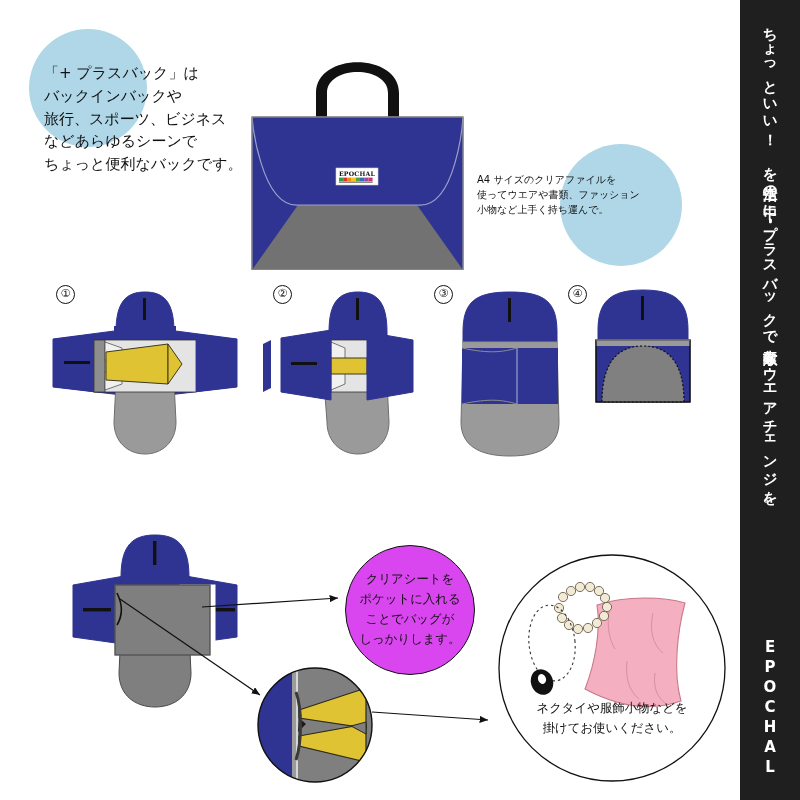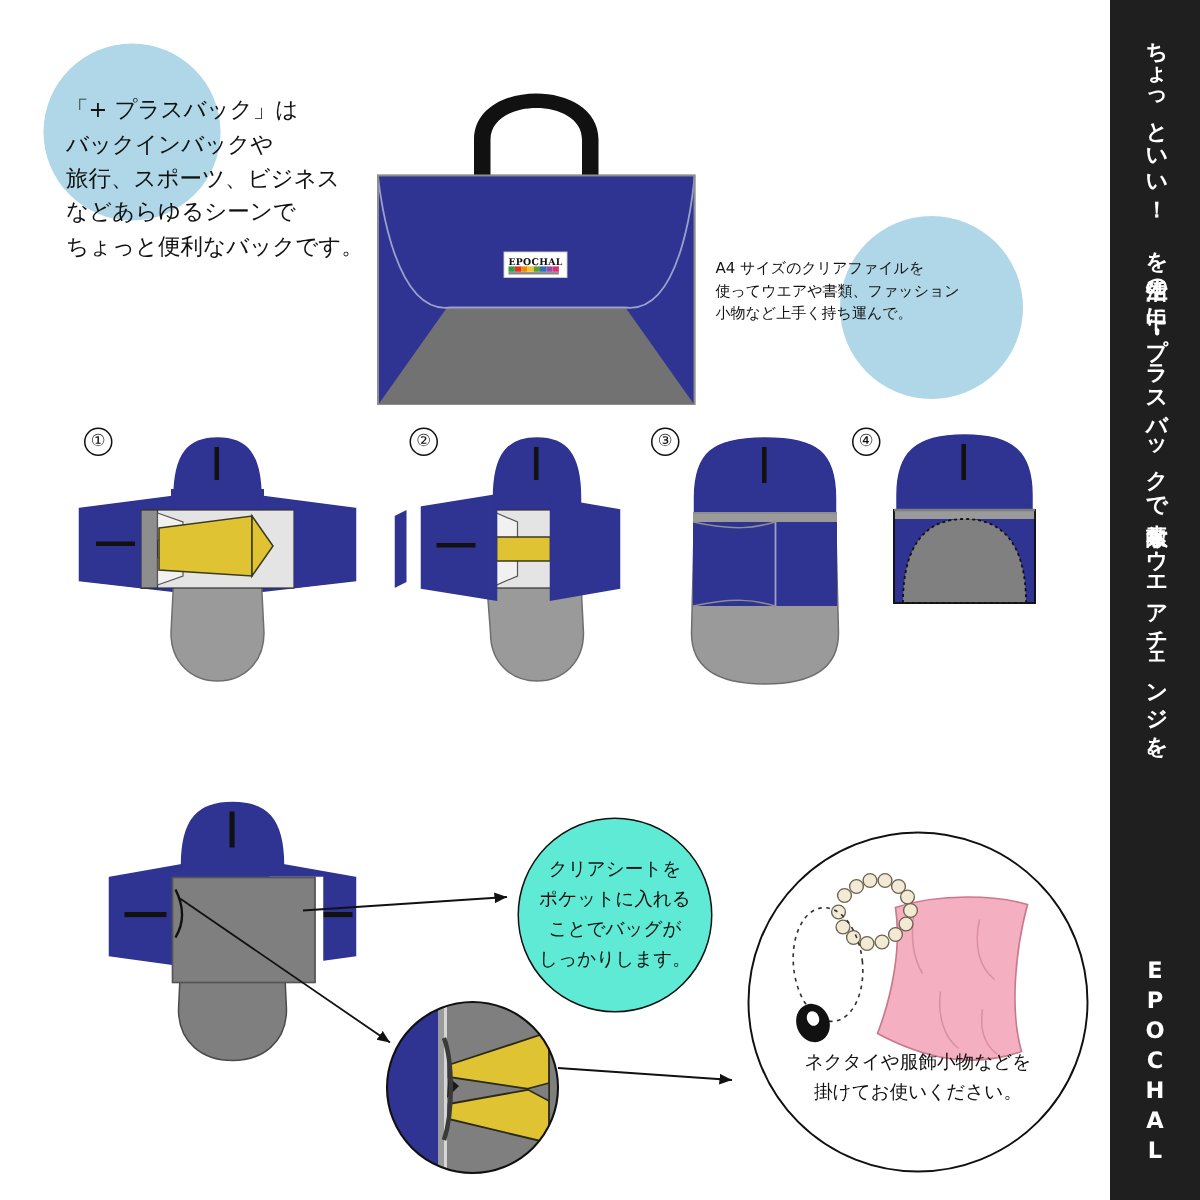--- a/index.html
+++ b/index.html
@@ -27,21 +27,21 @@
   }
   #copy-1{left:44px;top:62px;font-size:15px;line-height:1.52;}
   #copy-2{left:477px;top:172px;font-size:10px;line-height:1.50;}
   
   .stepnum{
     width:17px;height:17px;border:1.2px solid #111;border-radius:50%;
     font-size:11px;line-height:16px;text-align:center;color:#111;
     font-family:"DejaVu Sans","Liberation Sans",sans-serif;
   }
   
-  .calloutcircle{border:1.1px solid #111;border-radius:50%;background:#5eead4;}
+  .calloutcircle{border:1.1px solid #111;border-radius:50%;background:#d946ef;}
   .callout-text{
     position:absolute;left:0;right:0;text-align:center;
     font-size:12.4px;line-height:1.62;color:#111;white-space:pre-line;
     font-family:"DejaVu Sans","Liberation Sans",sans-serif;
   }
   svg{display:block;}
 </style>
 </head>
 <body>
 

